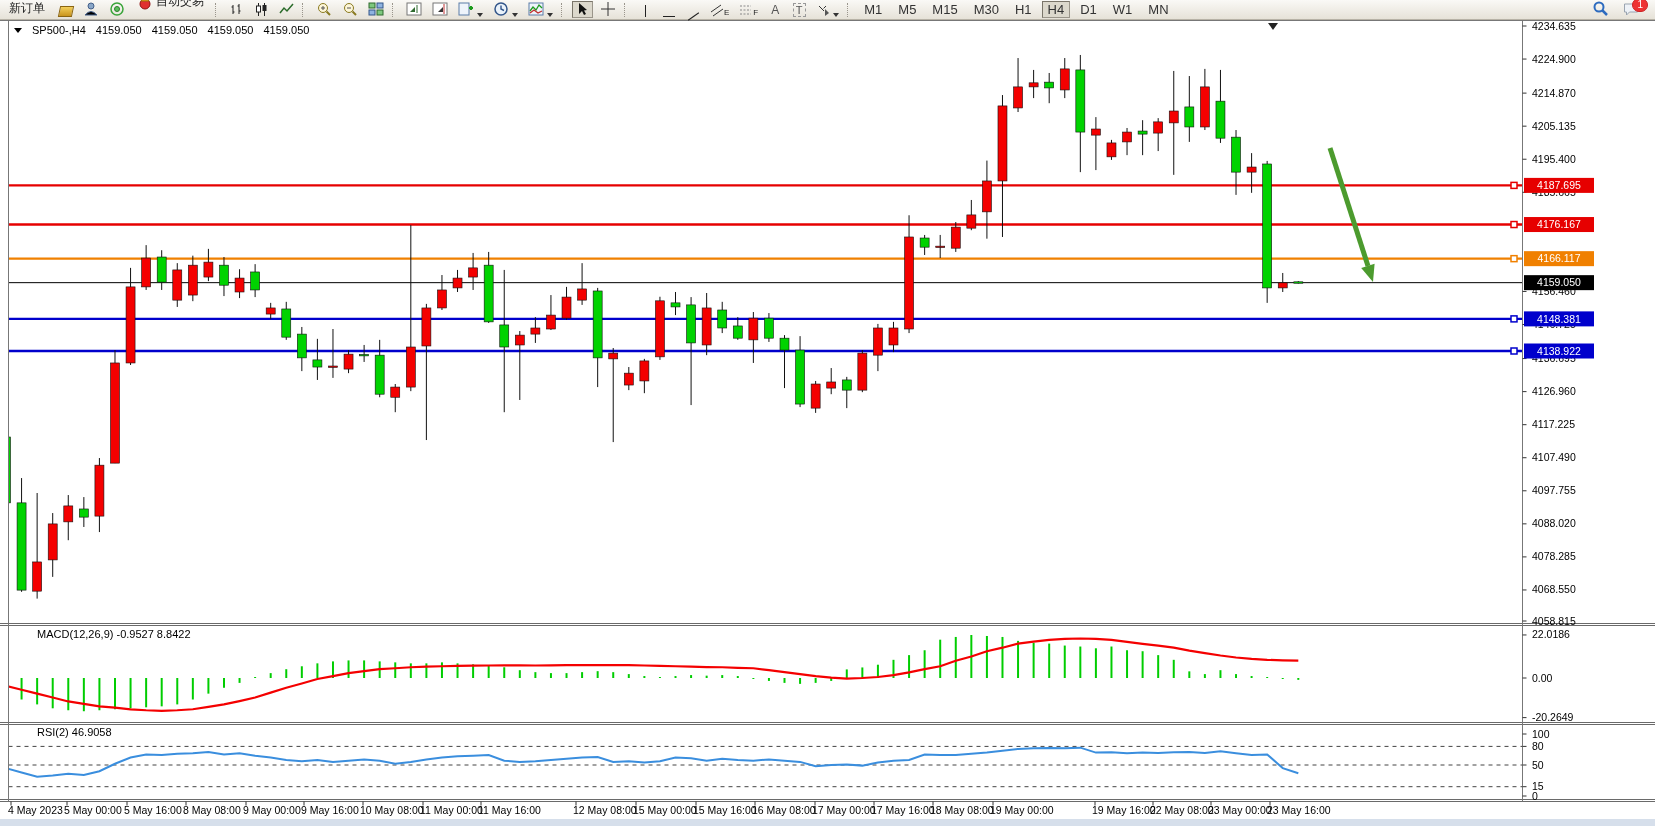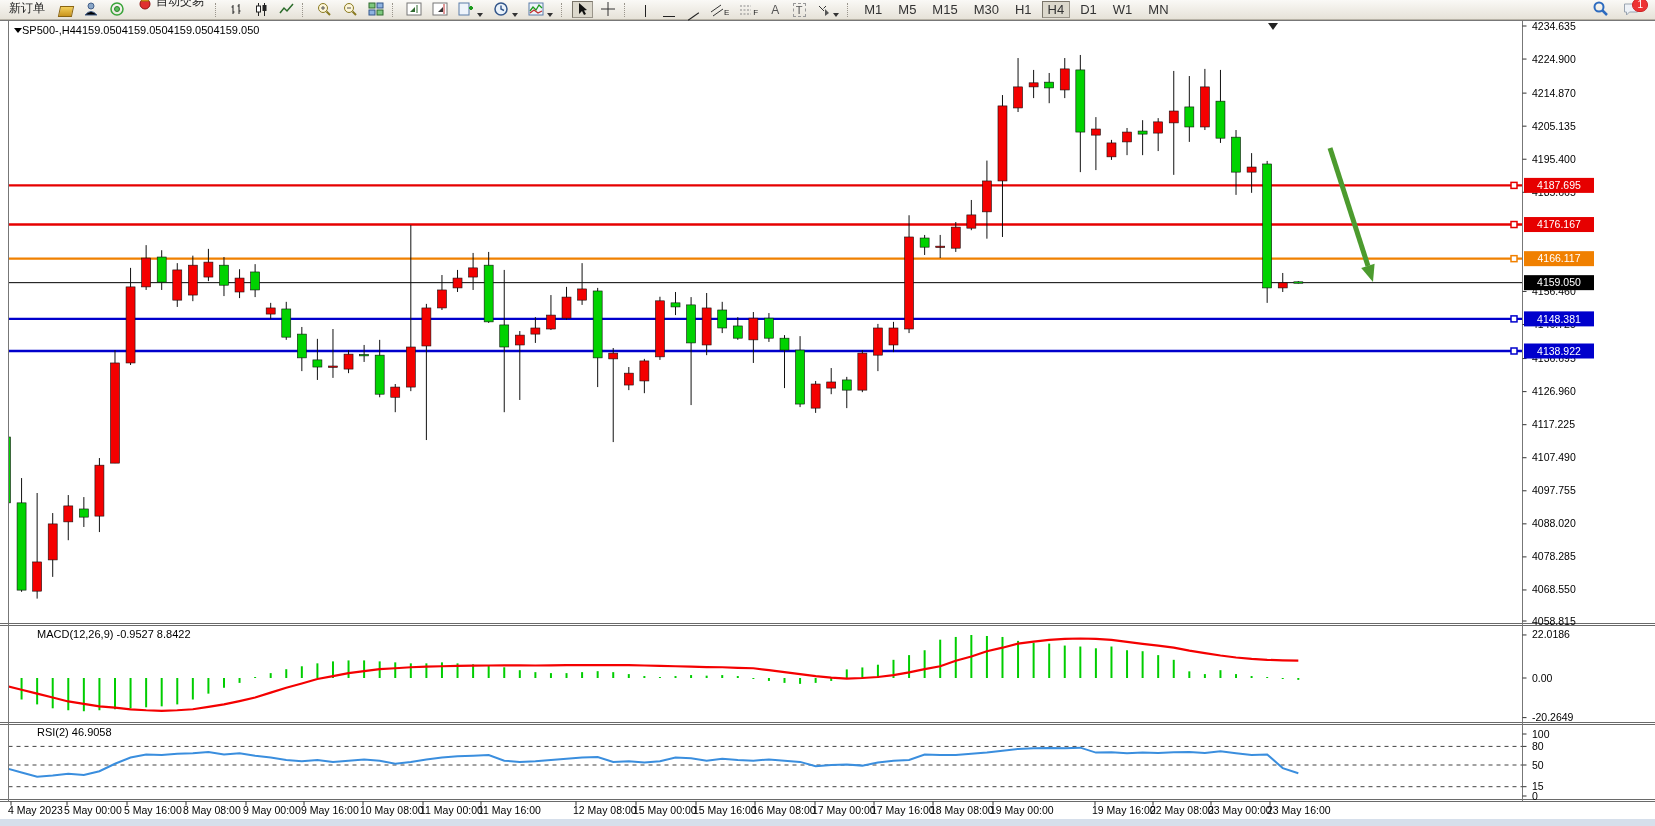--- a/index.html
+++ b/index.html
@@ -14,21 +14,21 @@
   .caret{width:0;height:0;border-left:3px solid transparent;border-right:3px solid transparent;border-top:4px solid #333;margin-left:3px;}
   .tf{font-size:13px;color:#333;padding:0 5px;}
   .glyphline{background:#222;}
   .sub{font-size:8px;margin-left:1px;margin-top:6px;}
   #tb-right{margin-left:auto;display:flex;align-items:center;margin-right:10px;}
   .badge{position:absolute;top:-4px;right:-6px;background:#e33;color:#fff;border-radius:8px;font-size:10px;
     padding:0 4px;height:12px;line-height:12px;border:1px solid #c22;}
   
   #chartsvg{position:absolute;left:0;top:0;z-index:1;}
   .ovl{position:absolute;font-size:11px;color:#000;z-index:2;white-space:nowrap;}
-  #titlebar{left:14px;top:24px;display:flex;align-items:center;gap:0;}
+  #titlebar{left:14px;top:24px;display:flex;align-items:center;gap:10px;}
   .tri-down{width:0;height:0;border-left:4px solid transparent;border-right:4px solid transparent;border-top:5px solid #000;}
   .indlabel{left:13px;padding-left:24px;}
 </style>
 </head>
 <body>
 
 <div id="app">
 
   <div id="toolbar">
     <div class="tbtn" style="padding:0 6px;">

